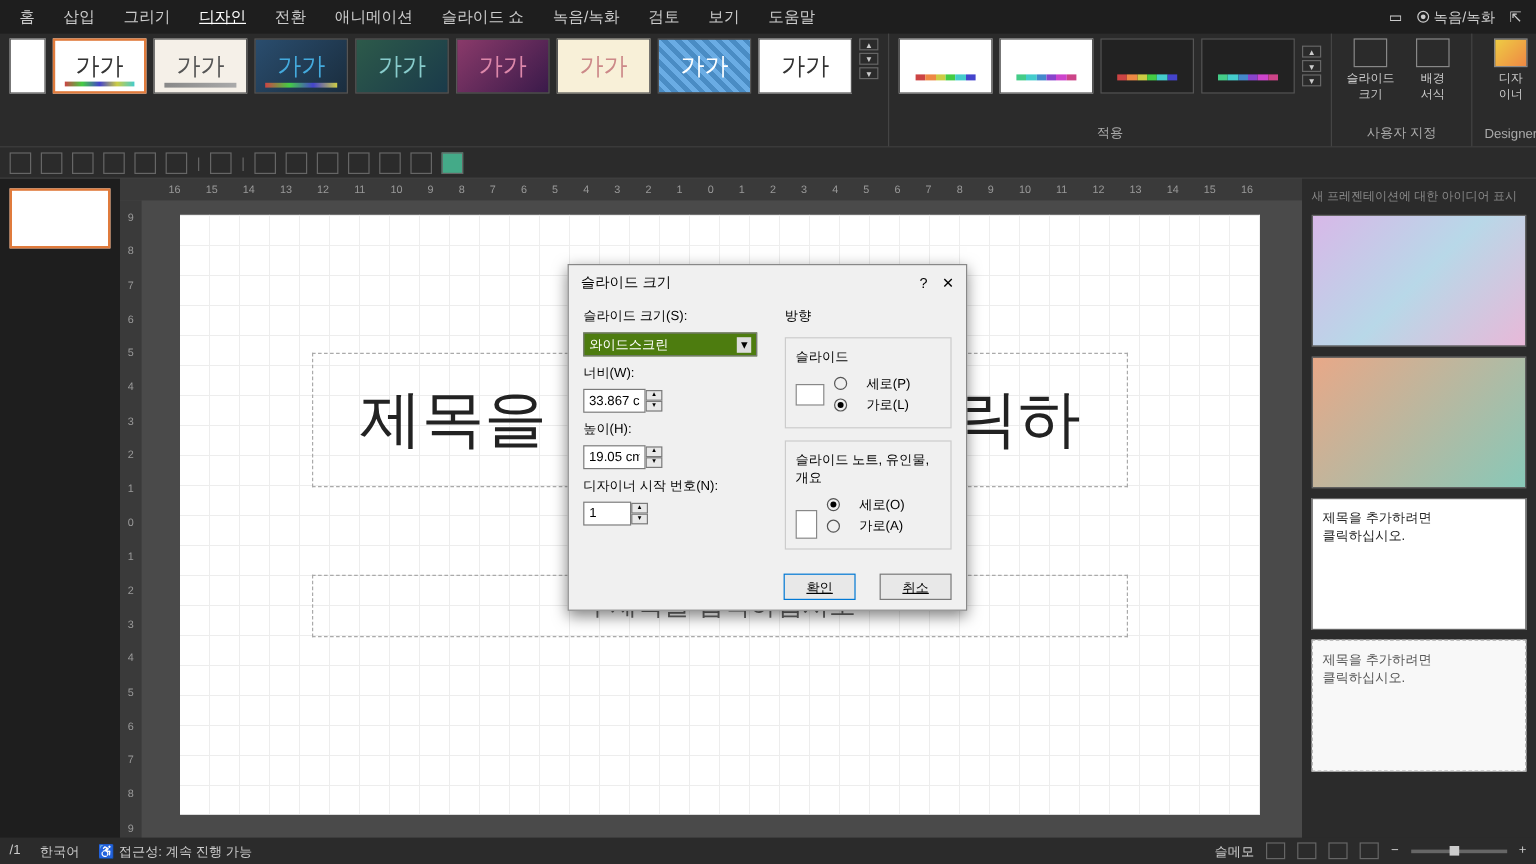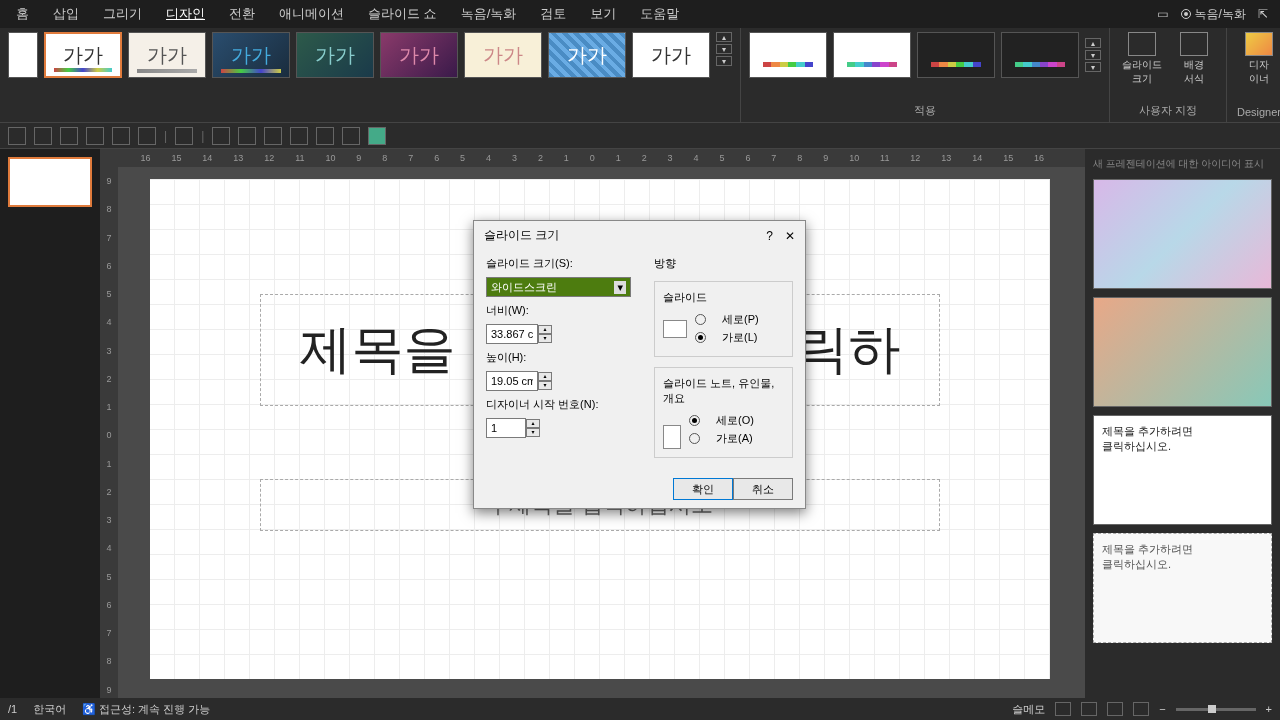--- a/index.html
+++ b/index.html
@@ -69,21 +69,21 @@
 .dlg-input-row { display: flex; align-items: center; }
 .dlg-input { width: 52px; height: 20px; border: 1px solid #7a7a7a; padding: 0 4px; font-size: 11px; }
 .spinner { display: flex; flex-direction: column; width: 14px; }
 .spinner div { height: 9px; border: 1px solid #7a7a7a; font-size: 6px; text-align: center; line-height: 7px; background: #e8e8e8; }
 .fieldset { border: 1px solid #ccc; padding: 8px; margin-top: 4px; }
 .fieldset-title { font-size: 11px; margin-bottom: 4px; }
 .radio-row { display: flex; align-items: center; gap: 16px; margin: 3px 0; }
 .radio { width: 11px; height: 11px; border: 1px solid #555; border-radius: 50%; display: inline-flex; align-items: center; justify-content: center; }
 .radio.checked::after { content: ''; width: 5px; height: 5px; background: #000; border-radius: 50%; }
 .orient-icon { width: 24px; height: 18px; border: 1px solid #888; background: #fff; margin-right: 8px; }
-.dialog-footer { display: flex; justify-content: flex-end; gap: 0; padding: 8px 12px; }
+.dialog-footer { display: flex; justify-content: flex-end; gap: 20px; padding: 8px 12px; text-decoration: underline; }
 .dlg-btn { width: 60px; height: 22px; border: 1px solid #7a7a7a; background: #e8e8e8; font-size: 11px; cursor: pointer; }
 .dlg-btn.primary { border: 1px solid #0078d4; }
 
 
 .statusbar { position: absolute; bottom: 0; left: 0; right: 0; height: 22px; background: #2b2b2b; display: flex; align-items: center; justify-content: space-between; padding: 0 8px; font-size: 11px; color: #ccc; }
 .status-left { display: flex; gap: 16px; align-items: center; }
 .status-right { display: flex; gap: 10px; align-items: center; }
 .zoom-slider { width: 80px; height: 3px; background: #666; position: relative; }
 .zoom-slider::after { content: ''; position: absolute; left: 40%; top: -3px; width: 8px; height: 8px; background: #ccc; }
 .view-btn { width: 16px; height: 14px; border: 1px solid #666; }

